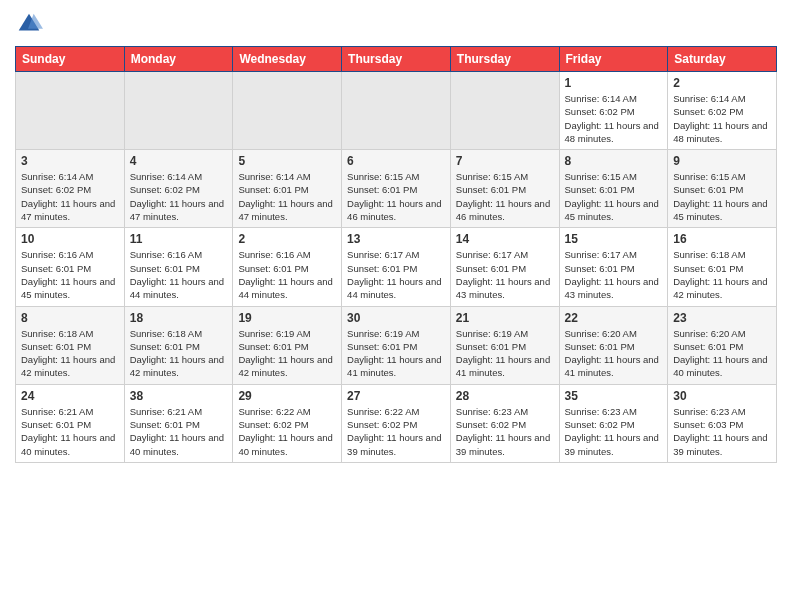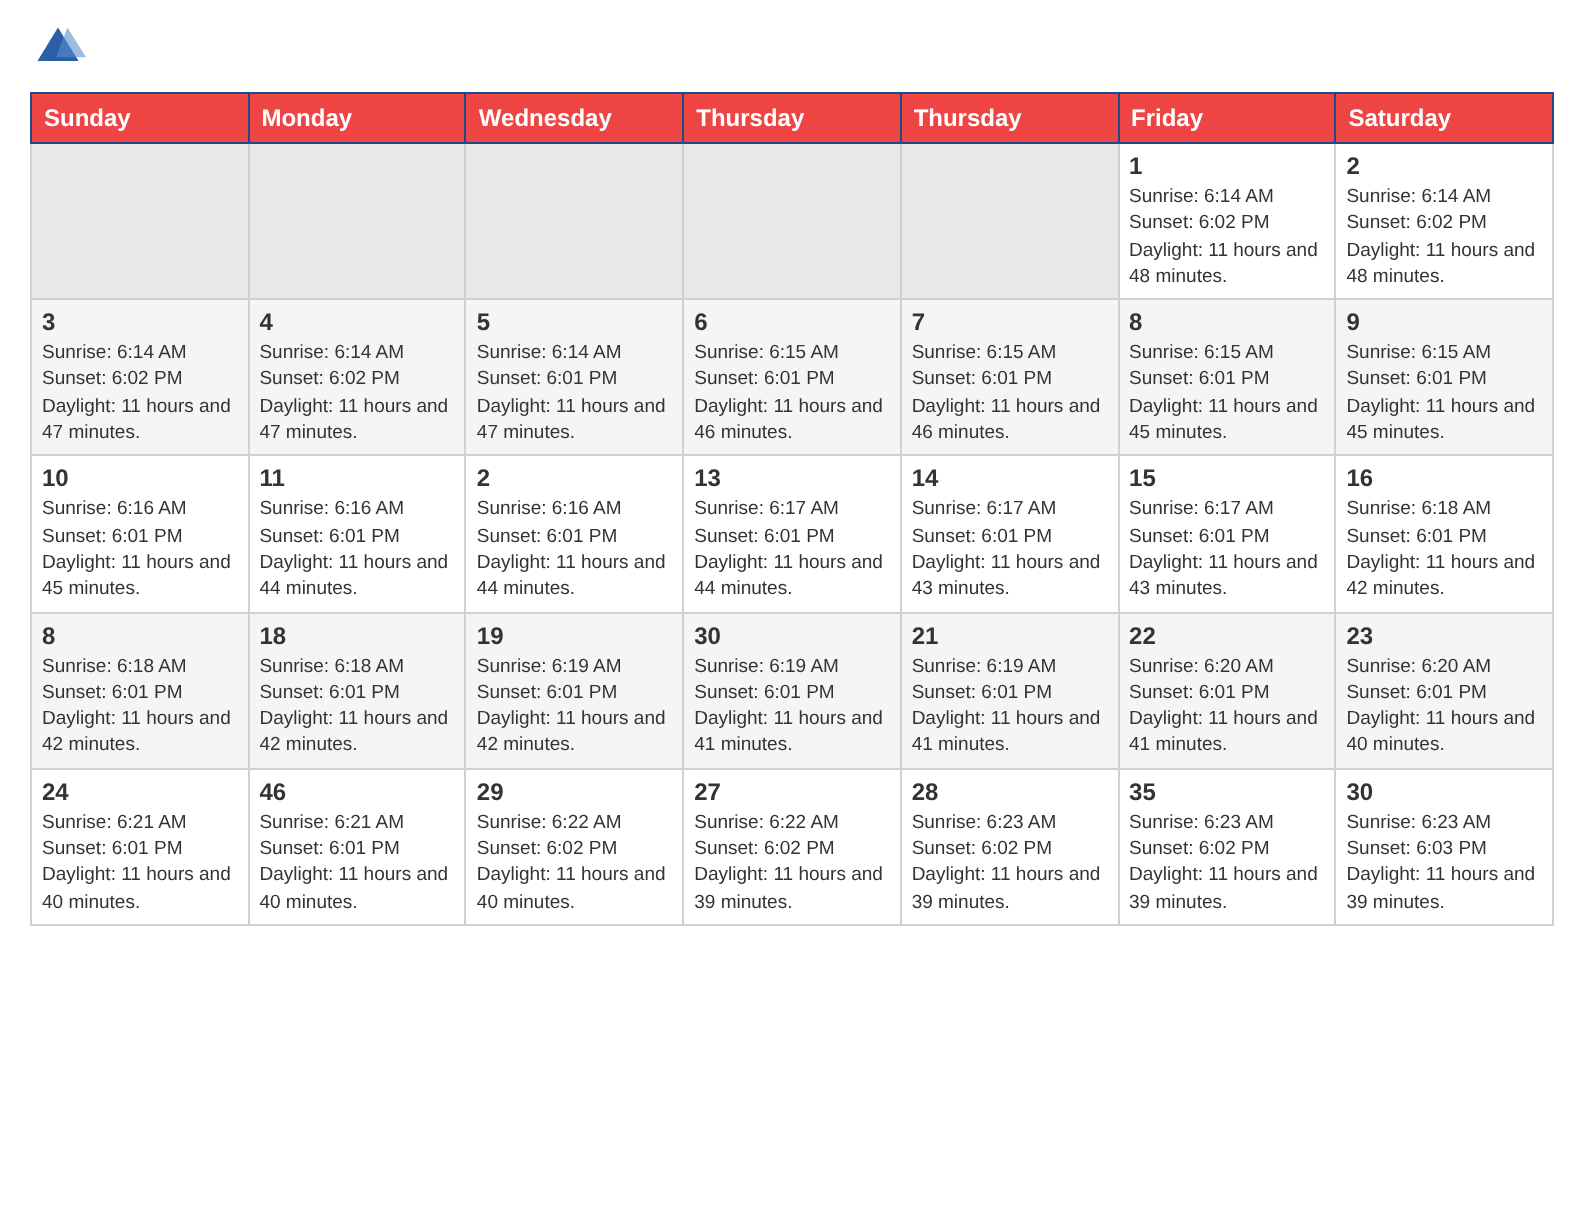--- a/index.html
+++ b/index.html
@@ -232,21 +232,21 @@
             <span class="day-num">23</span>
             <div class="day-info">Sunrise: 6:20 AM<br>Sunset: 6:01 PM<br>Daylight: 11 hours and 40 minutes.</div>
           </td>
         </tr>
         <tr>
           <td>
             <span class="day-num">24</span>
             <div class="day-info">Sunrise: 6:21 AM<br>Sunset: 6:01 PM<br>Daylight: 11 hours and 40 minutes.</div>
           </td>
           <td>
-            <span class="day-num">46</span>
+            <span class="day-num">38</span>
             <div class="day-info">Sunrise: 6:21 AM<br>Sunset: 6:01 PM<br>Daylight: 11 hours and 40 minutes.</div>
           </td>
           <td>
             <span class="day-num">29</span>
             <div class="day-info">Sunrise: 6:22 AM<br>Sunset: 6:02 PM<br>Daylight: 11 hours and 40 minutes.</div>
           </td>
           <td>
             <span class="day-num">27</span>
             <div class="day-info">Sunrise: 6:22 AM<br>Sunset: 6:02 PM<br>Daylight: 11 hours and 39 minutes.</div>
           </td>

